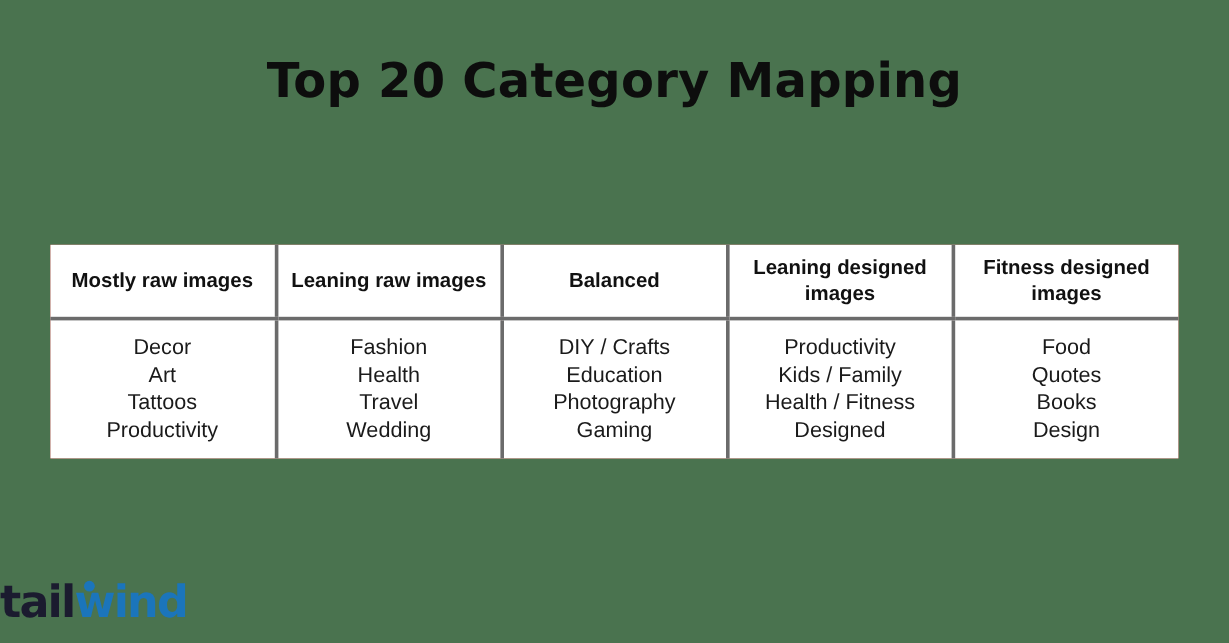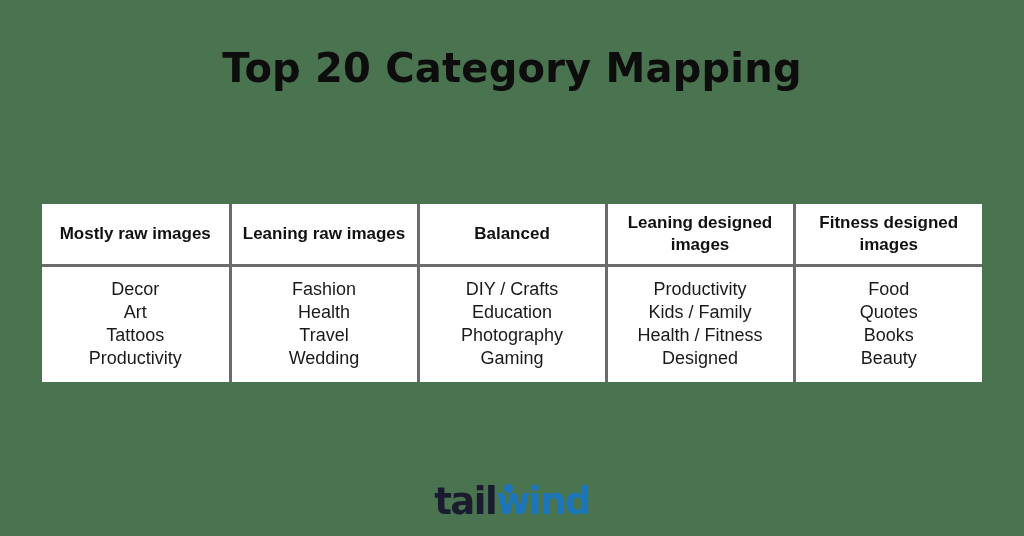--- a/index.html
+++ b/index.html
@@ -80,21 +80,20 @@
   .cell-list div {
     white-space: nowrap;
   }
 
   
   #logo-block {
     position: absolute;
     left: 0;
     top: 482px;
     width: 1024px;
-    text-align: center;
     height: 42px;
   }
   .logo-text {
     display: inline-block;
     font-family: "DejaVu Sans", sans-serif;
     font-weight: bold;
     font-size: 37px;
     line-height: 40px;
     letter-spacing: -1.5px;
     position: relative;
@@ -170,21 +169,21 @@
           <div>Kids / Family</div>
           <div>Health / Fitness</div>
           <div>Designed</div>
         </div>
       </td>
       <td>
         <div class="cell-list">
           <div>Food</div>
           <div>Quotes</div>
           <div>Books</div>
-          <div>Beauty</div>
+          <div>Design</div>
         </div>
       </td>
     </tr>
   </tbody>
 </table>
 
 <div id="logo-block">
   <span class="logo-text">
     <span class="logo-tail">tail</span><span class="logo-wind">wind</span>
     <span class="logo-dot"></span>

